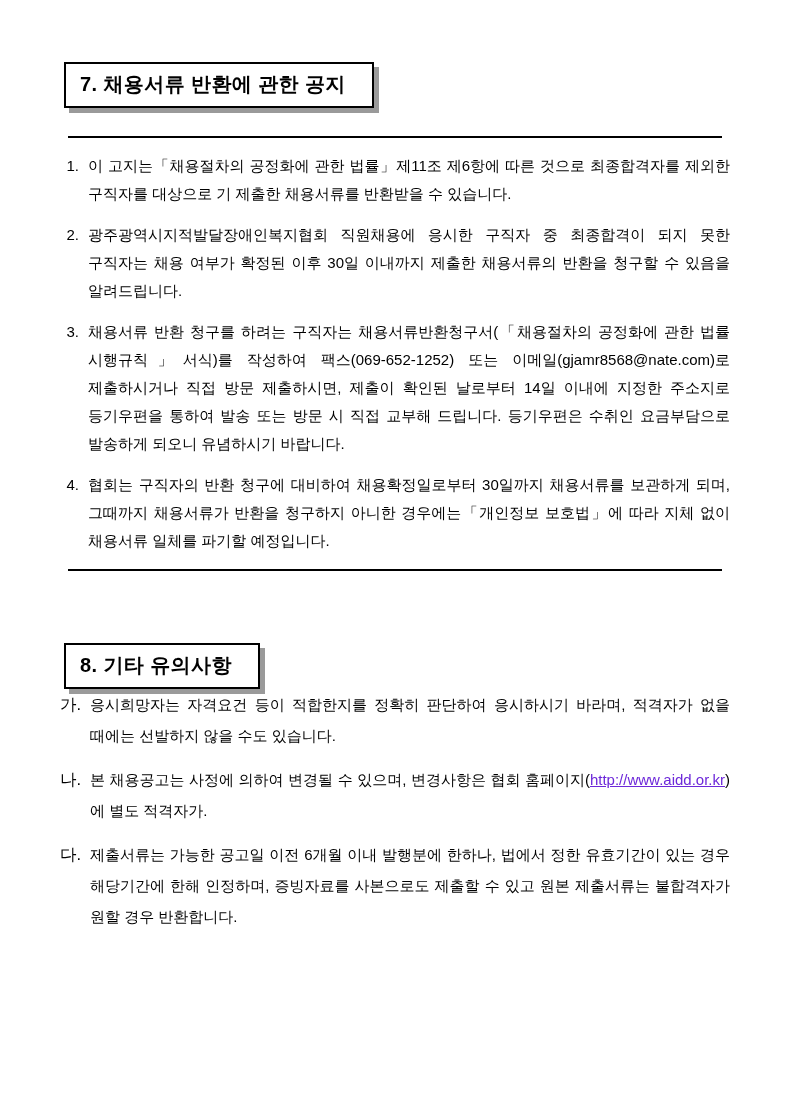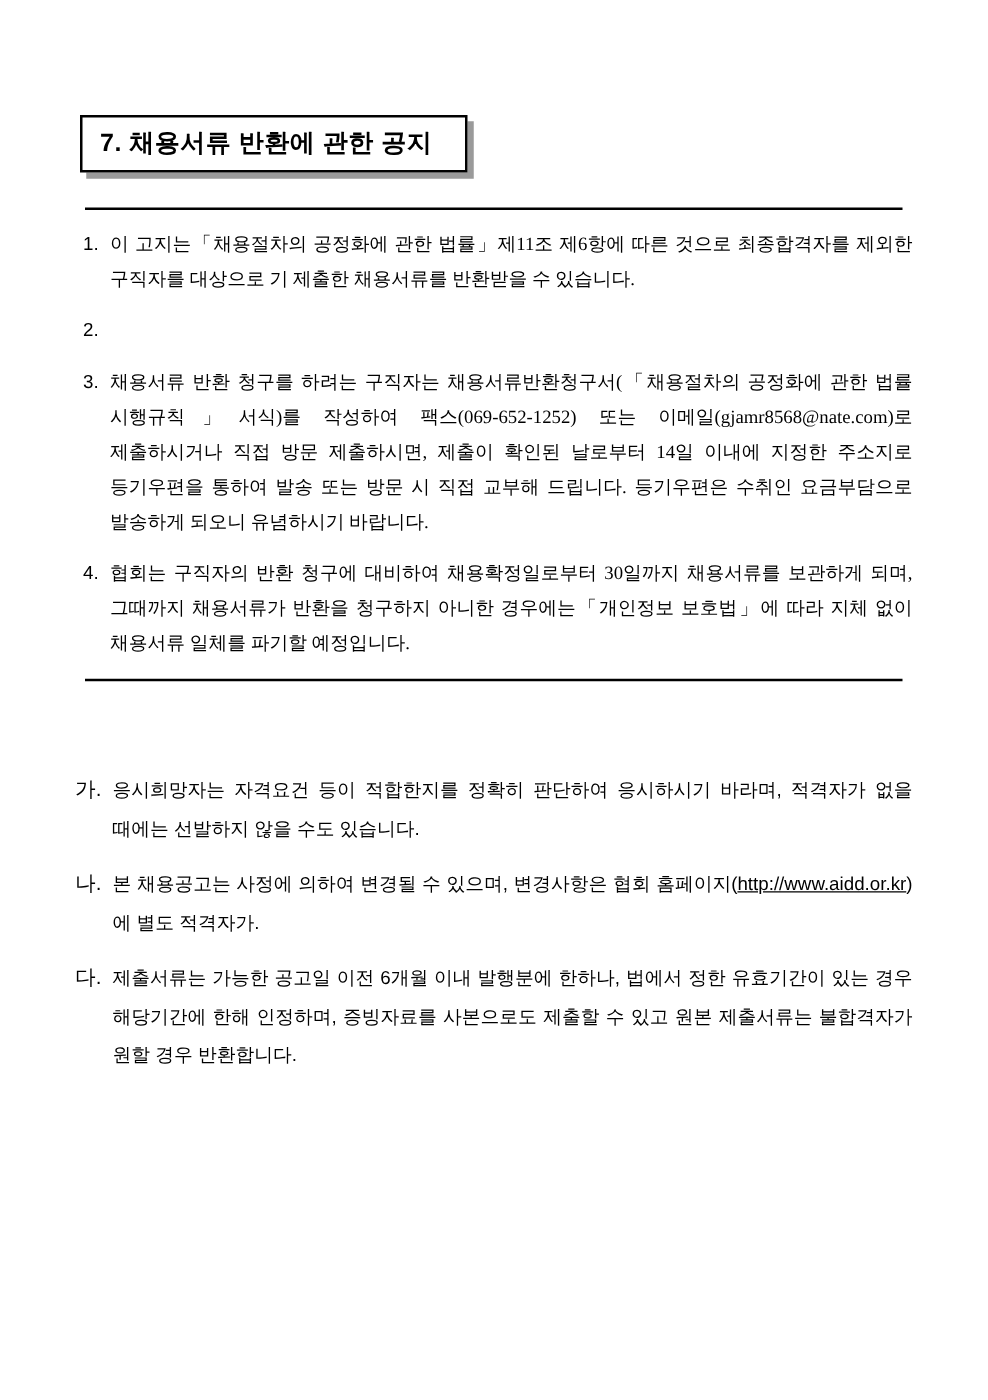--- a/index.html
+++ b/index.html
@@ -12,21 +12,21 @@
     height: 1120px;
     font-family: "Liberation Sans", sans-serif;
     color: #000000;
     position: relative;
     overflow: hidden;
   }
   .page {
     width: 790px;
     height: 1120px;
     box-sizing: border-box;
-    padding: 92px 60px 0 60px;
+    padding: 62px 60px 0 60px;
     position: relative;
   }
 
   
   .section-head {
     position: relative;
     display: inline-block;
     margin: 0 0 0 4px;
   }
   .section-head .shadow {
@@ -95,32 +95,31 @@
     text-align: justify;
     text-justify: inter-character;
     word-break: keep-all;
   }
   .body-text.kor {
     font-size: 15px;
     line-height: 31px;
   }
   .body-text p {
     margin: 0;
-    font-family: Liberation Serif, serif;
   }
 
   
   .section-8 {
     margin-top: 72px;
   }
   .kor-list {
     margin-top: 22px;
   }
   a.link {
-    color: #000000;
+    color: #6d28d9;
     text-decoration: underline;
   }
 </style>
 </head>
 <body>
 
 <div class="page">
 
   <div class="section">
 
@@ -136,20 +135,21 @@
       <li class="item">
         <div class="marker">1.</div>
         <div class="body-text">
           <p>이 고지는「채용절차의 공정화에 관한 법률」제11조 제6항에 따른 것으로 최종합격자를 제외한 구직자를 대상으로 기 제출한 채용서류를 반환받을 수 있습니다.</p>
         </div>
       </li>
 
       <li class="item">
         <div class="marker">2.</div>
         <div class="body-text">
+          <p>광주광역시지적발달장애인복지협회 직원채용에 응시한 구직자 중 최종합격이 되지 못한 구직자는 채용 여부가 확정된 이후 30일 이내까지 제출한 채용서류의 반환을 청구할 수 있음을 알려드립니다.</p>
         </div>
       </li>
 
       <li class="item">
         <div class="marker">3.</div>
         <div class="body-text">
           <p>채용서류 반환 청구를 하려는 구직자는 채용서류반환청구서(「채용절차의 공정화에 관한 법률 시행규칙」서식)를 작성하여 팩스(069-652-1252) 또는 이메일(gjamr8568@nate.com)로 제출하시거나 직접 방문 제출하시면, 제출이 확인된 날로부터 14일 이내에 지정한 주소지로 등기우편을 통하여 발송 또는 방문 시 직접 교부해 드립니다. 등기우편은 수취인 요금부담으로 발송하게 되오니 유념하시기 바랍니다.</p>
         </div>
       </li>
 
@@ -160,20 +160,24 @@
         </div>
       </li>
 
     </ol>
 
     <hr class="rule-bottom">
   </div>
 
   <div class="section section-8">
 
+    <div class="section-head">
+      <div class="shadow"></div>
+      <div class="box">8. 기타 유의사항</div>
+    </div>
 
     <ul class="kor-list">
 
       <li class="item">
         <div class="marker kor">가.</div>
         <div class="body-text kor">
           <span>응시희망자는 자격요건 등이 적합한지를 정확히 판단하여 응시하시기 바라며, 적격자가 없을 때에는 선발하지 않을 수도 있습니다.</span>
         </div>
       </li>
 

